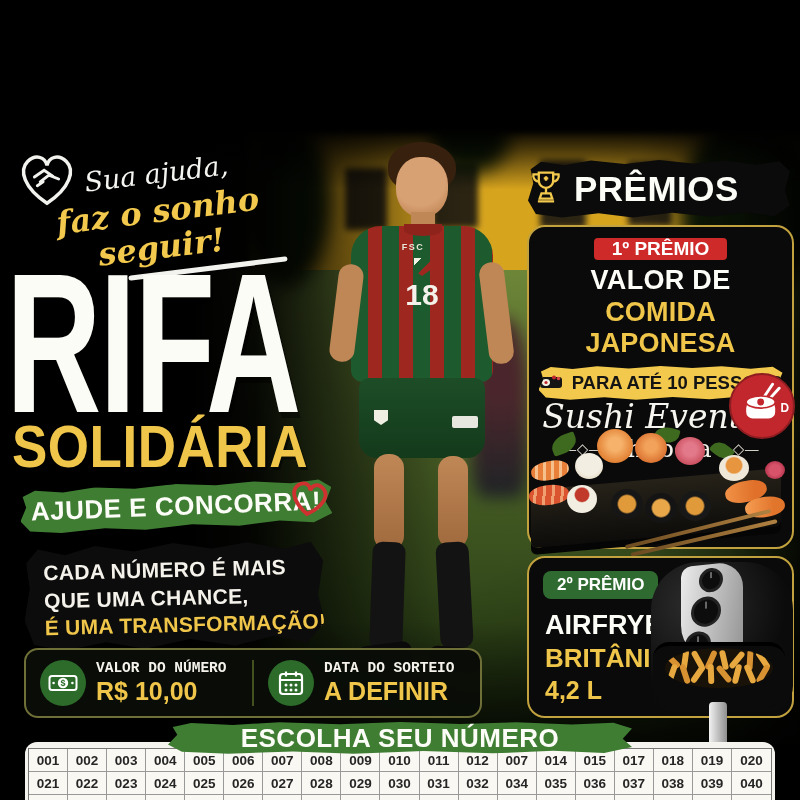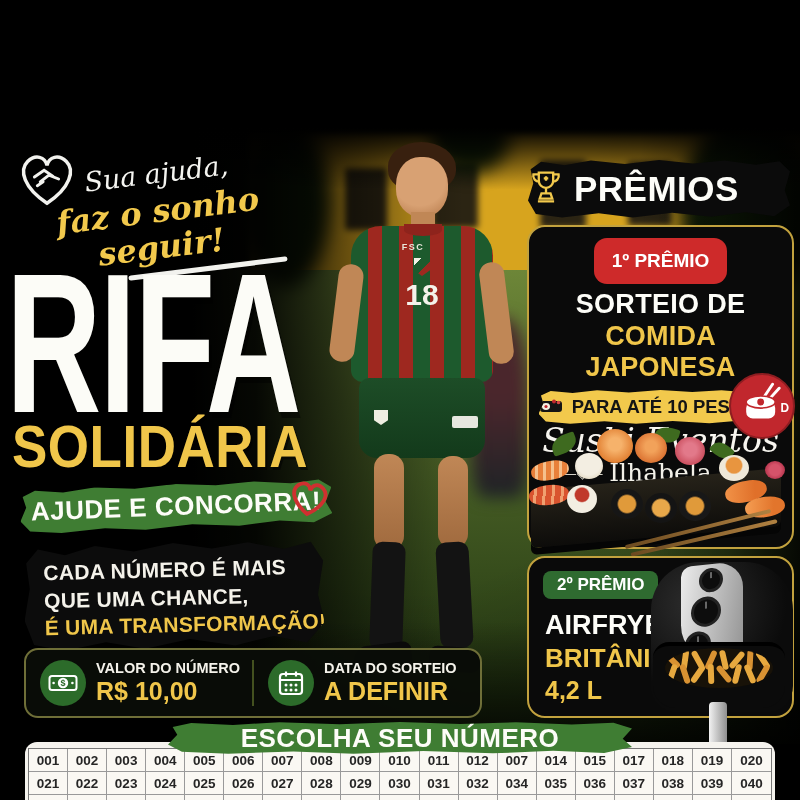--- a/index.html
+++ b/index.html
@@ -75,31 +75,31 @@
     padding:13px 0 0 20px;box-sizing:border-box;}
   .msg-line{font-size:21px;font-weight:800;color:#f4f2ea;line-height:1.32;letter-spacing:.3px;white-space:nowrap;}
   .msg-line.hl{color:#f0c64a;}
 
   .info-box{left:24px;top:648px;width:458px;height:70px;background:rgba(10,13,7,.93);
     border:2px solid #6f6f38;border-radius:14px;display:flex;align-items:center;box-sizing:border-box;}
   .info-half{flex:1;display:flex;align-items:center;gap:10px;padding-left:14px;}
   .info-divider{width:2px;height:46px;background:#43511f;}
   .info-circle{width:46px;height:46px;border-radius:50%;background:#2c6b2a;display:flex;
     align-items:center;justify-content:center;flex:0 0 auto;}
-  .info-label{font-size:14.5px;font-weight:800;color:#f4f2ea;white-space:nowrap;}
+  .info-label{font-size:14.5px;font-weight:800;color:#f4f2ea;white-space:nowrap;font-family:Liberation Mono, monospace;}
   .info-value{font-size:25px;font-weight:900;color:#f0c64a;margin-top:1px;white-space:nowrap;}
 
   
   .premios-banner{left:528px;top:160px;width:262px;height:58px;background:#0b0b0b;
     display:flex;align-items:center;gap:10px;}
   .premios-text{font-size:35px;font-weight:900;color:#fdfdf8;letter-spacing:.5px;}
 
   .card{background:#0a0a0a;border:2px solid #c2a23e;border-radius:18px;box-sizing:border-box;}
   #card1{left:527px;top:225px;width:267px;height:324px;text-align:center;}
-  .badge-red{display:inline-block;margin-top:11px;padding:12px 18px;background:#ce2a2a;border-radius:13px;
+  .badge-red{display:inline-block;margin-top:11px;padding:0 18px;background:#ce2a2a;border-radius:4px;
     font-size:19px;font-weight:900;color:#fff;}
   .p1-line1{font-size:27px;font-weight:900;color:#fdfdf8;margin-top:5px;letter-spacing:.3px;}
   .p1-line2{font-size:27px;font-weight:900;color:#f0c64a;margin-top:1px;letter-spacing:.2px;}
   .p1-banner{margin:7px auto 0;width:244px;height:34px;background:#f2c94c;display:flex;
     align-items:center;justify-content:center;gap:7px;}
   .p1-banner-text{font-size:18.5px;font-weight:900;color:#141414;white-space:nowrap;}
   .p1-provider-label{margin-top:9px;font-size:14px;font-weight:900;color:#f0c64a;letter-spacing:.5px;}
   .p1-name{font-family:"DejaVu Serif",serif;font-style:italic;font-size:33px;color:#f7f5ef;line-height:1.05;}
   .p1-city{font-family:"DejaVu Serif",serif;font-size:25px;color:#f2f0e8;line-height:1.1;}
   .p1-decor{font-size:15px;color:#d9d6cc;vertical-align:3px;padding:0 6px;}
@@ -279,21 +279,21 @@
         <path d="M15 28 h10 l2 6 h-14 z"></path>
         <path d="M11 37 h18"></path>
         <path d="M20 9 v5 M17.5 11.5 h5"></path>
       </svg>
     </span>
     <span class="premios-text">PRÊMIOS</span>
   </div>
 
   <div class="abs card" id="card1">
     <span class="badge-red">1º PRÊMIO</span>
-    <div class="p1-line1">SORTEIO DE</div>
+    <div class="p1-line1">VALOR DE</div>
     <div class="p1-line2">COMIDA JAPONESA</div>
     <div class="p1-banner brush">
       <span>
         <svg width="26" height="16" viewBox="0 0 26 16">
           <rect x="1" y="4" width="22" height="11" rx="3" fill="#141414"></rect>
           <ellipse cx="7" cy="9.5" rx="4" ry="3.4" fill="#f5f0e2"></ellipse>
           <circle cx="7" cy="9.5" r="1.6" fill="#c1272d"></circle>
           <circle cx="15" cy="4.5" r="2" fill="#c1272d"></circle>
             <circle cx="19.5" cy="5.5" r="1.8" fill="#d64545"></circle>
         </svg>

